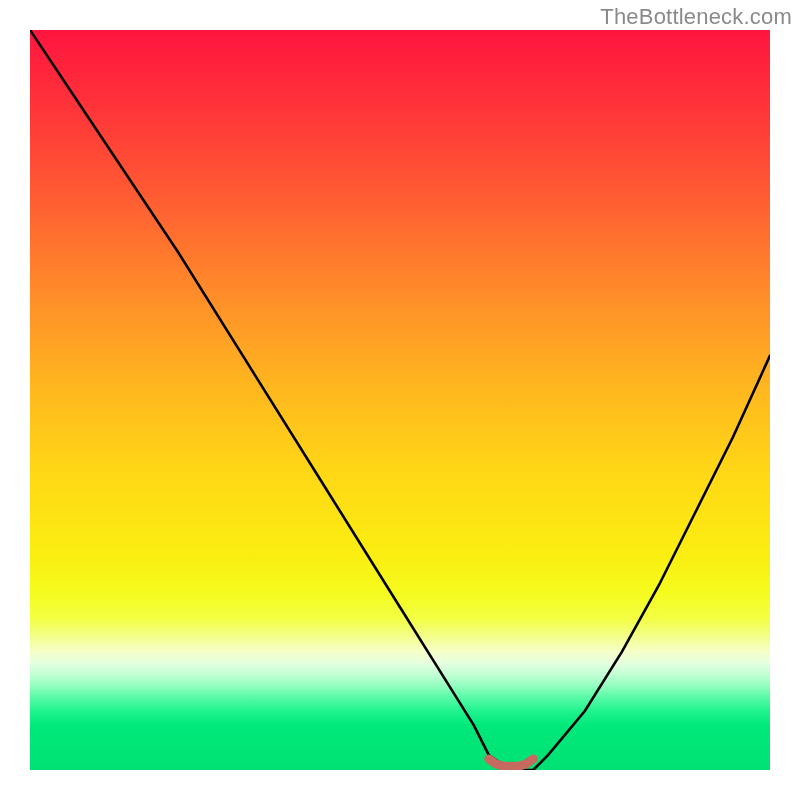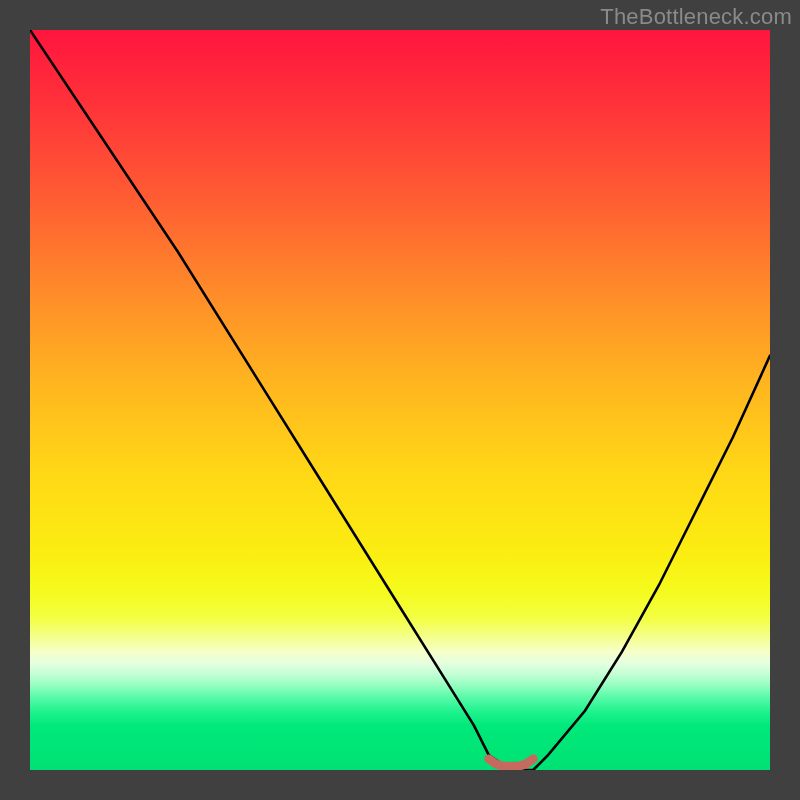--- a/index.html
+++ b/index.html
@@ -9,21 +9,21 @@
     height: 800px;
     background: #000;
     overflow: hidden;
   }
   .frame {
     position: absolute;
     left: 0;
     top: 0;
     width: 800px;
     height: 800px;
-    background: #404040;
+    background: #ffffff;
   }
   .plot-area {
     position: absolute;
     left: 30px;
     top: 30px;
     width: 740px;
     height: 740px;
     background: linear-gradient(
       to bottom,
       #ff153e 0%,

